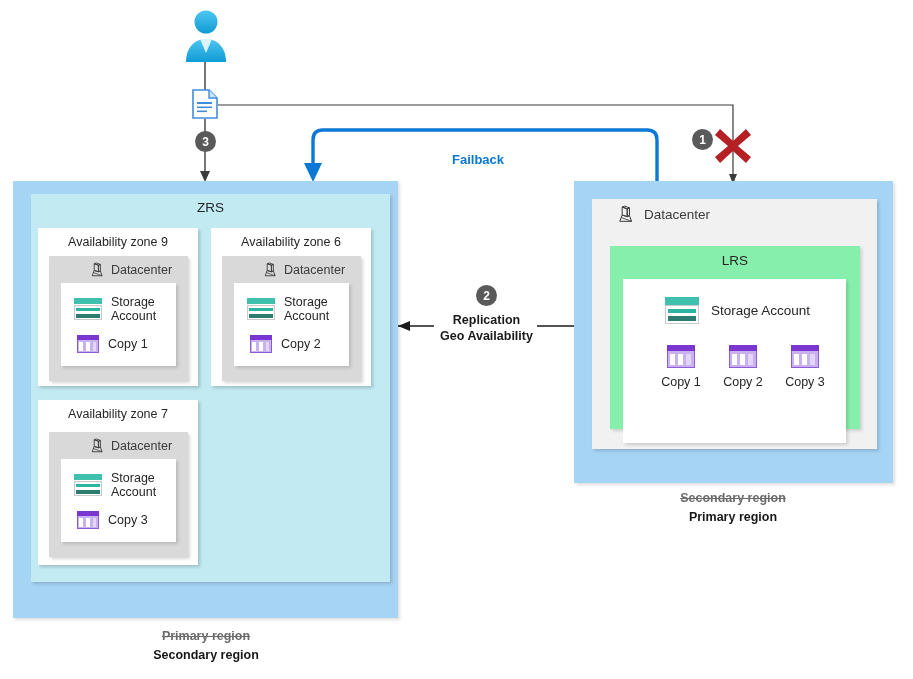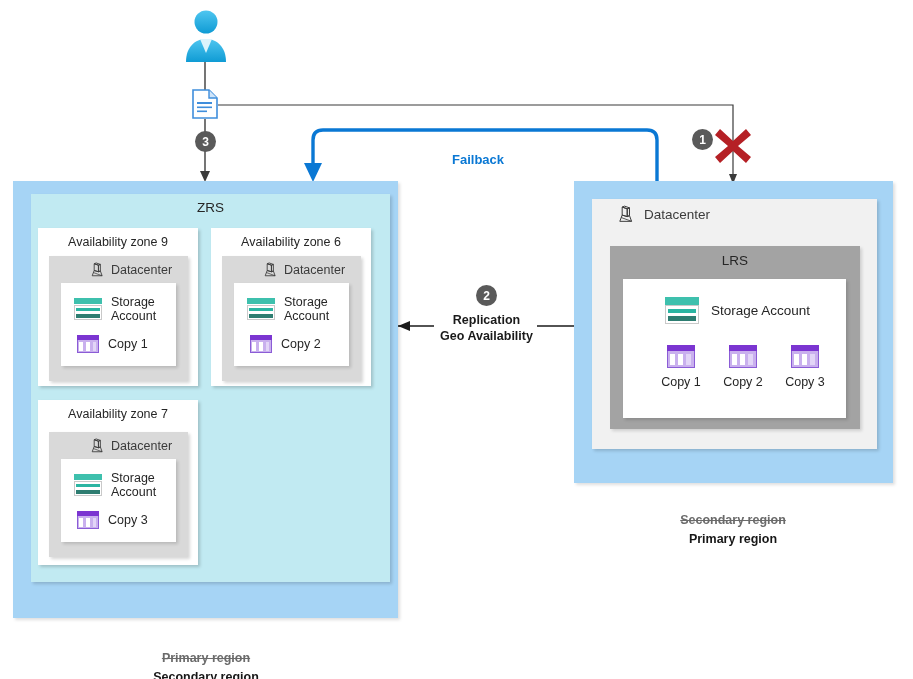--- a/index.html
+++ b/index.html
@@ -85,21 +85,21 @@
   }
   
   .store-card {
     position: absolute;
     background: #ffffff;
     box-shadow: 2px 2px 3px rgba(0,0,0,0.15);
   }
   
   .lrs-box {
     position: absolute;
-    background: #a3a3a3;
+    background: #86efac;
     box-shadow: 2px 2px 3px rgba(0,0,0,0.14);
   }
   .lrs-label {
     position: absolute;
     top: 7px; left: 0; width: 100%;
     text-align: center;
     font-size: 13.5px;
     color: #262626;
   }
   
@@ -178,21 +178,20 @@
     color: #1a1a1a;
     text-align: center;
     line-height: 1.25;
     white-space: nowrap;
   }
   .region-caption {
     position: absolute;
     text-align: center;
     white-space: nowrap;
     font-size: 12.5px;
-    margin-top: 22px;
   }
   .region-caption .struck {
     display: block;
     color: #6b6b6b;
     font-weight: bold;
     text-decoration: line-through;
     text-decoration-thickness: 1.4px;
   }
   .region-caption .current {
     display: block;
@@ -417,21 +416,21 @@
           <path d="M4.0 17.2 L6.5 10.6 L11.8 12.2 L14.2 11.2 L16.4 17.2 Z" fill="none" stroke="#3b3b3b" stroke-width="1.05"></path>
           <path d="M5.6 13.2 L16.4 17.2" stroke="#3b3b3b" stroke-width="0.9"></path>
         </svg>
       </span>
       <span>Datacenter</span>
     </div>
 
     <div class="lrs-box" style="left:18px;top:47px;width:250px;height:183px;">
       <div class="lrs-label">LRS</div>
 
-      <div class="store-card" style="left:13px;top:33px;width:223px;height:139px;">
+      <div class="store-card" style="left:13px;top:33px;width:223px;height:164px;">
         <div class="row-item" style="left:42px;top:18px;gap:12px;font-size:13.5px;">
           <span class="icon-storage" style="width:34px;height:27px;">
             <span class="sa-top" style="width:34px;height:8px;"></span>
             <span class="sa-body" style="width:34px;height:19px;top:8px;"></span>
             <span class="sa-l1" style="left:3px;top:12px;width:28px;height:4px;"></span>
             <span class="sa-l2" style="left:3px;top:19px;width:28px;height:5px;"></span>
           </span>
           <span>Storage Account</span>
         </div>
 

